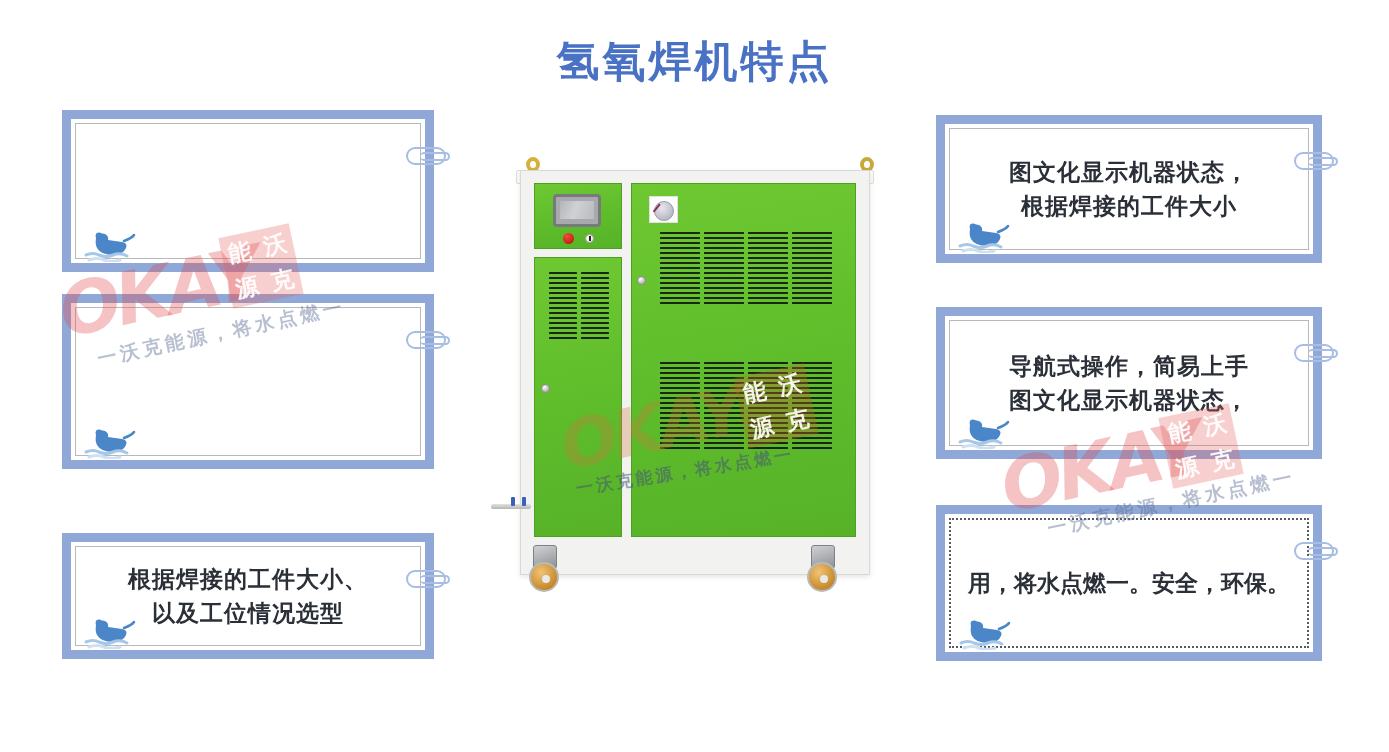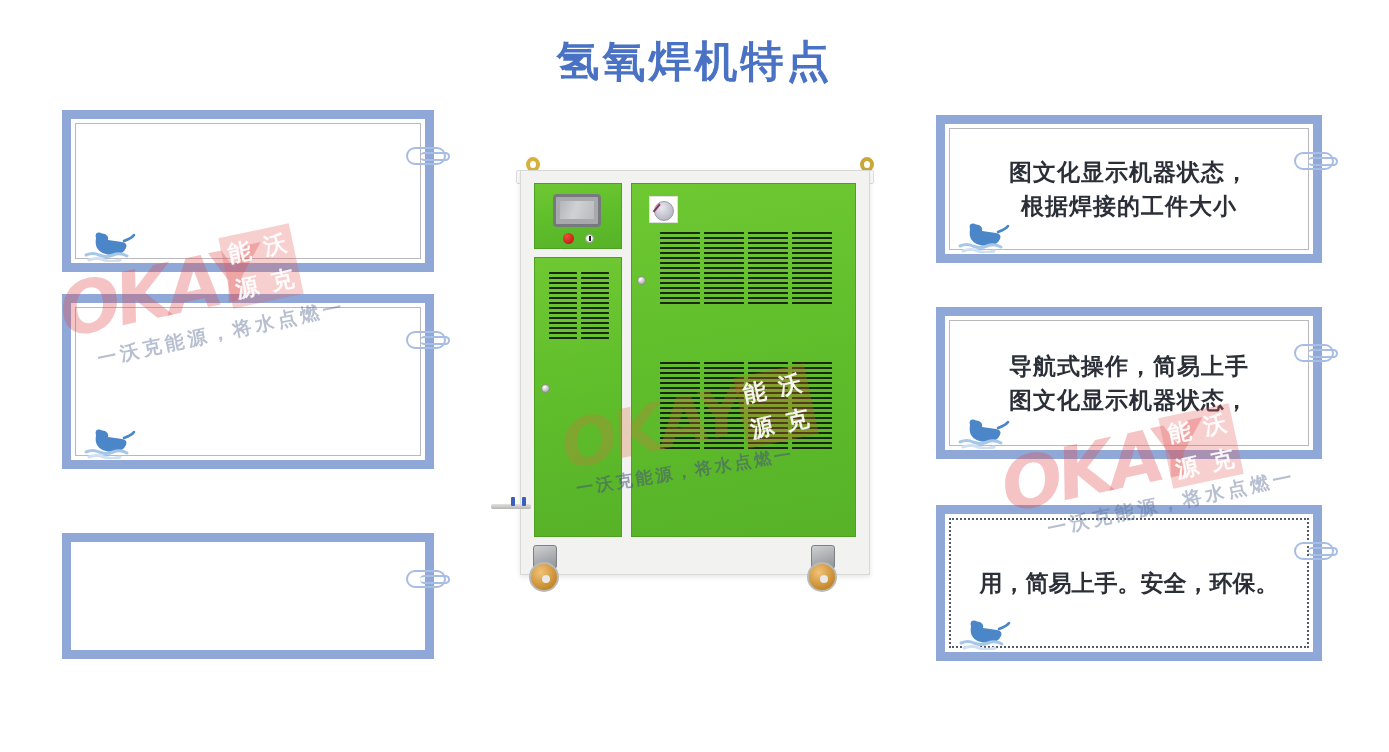--- a/index.html
+++ b/index.html
@@ -348,85 +348,98 @@
       <path d="M5 32 q8 -3 15 0 q8 3 16 0" stroke="#cfe0f2" stroke-width="3" fill="none" stroke-linecap="round"></path>
     </svg>
   </div>
   <div class="clip">
     <div class="clip-outer"></div>
       <div class="clip-inner"></div>
   </div>
 </div>
 
 <div class="feature-box" style="left:62px; top:533px; width:372px; height:126px;">
-  <div class="clip">
-    <div class="clip-outer"></div>
-      <div class="clip-inner"></div>
-  </div>
-</div>
-
-<div class="feature-box" style="left:936px; top:115px; width:386px; height:148px;">
   <div class="inner-frame">
     <div class="feature-text">
-      <div>图文化显示机器状态，</div>
-      <div>根据焊接的工件大小</div>
+      <div>根据焊接的工件大小、</div>
+      <div>以及工位情况选型</div>
     </div>
     <svg class="duck" viewBox="0 0 54 34">
       <path d="M12 10 q4 -6 9 -4 q4 2 3 6 l14 2 q6 1 4 6 q-3 7 -13 7 q-12 0 -16 -7 q-2 -4 -1 -10 z" fill="#4a86c8"></path>
       <circle cx="15" cy="8" r="3.4" fill="#4a86c8"></circle>
       <path d="M40 13 q8 -3 10 -6" stroke="#4a86c8" stroke-width="2.6" fill="none" stroke-linecap="round"></path>
       <path d="M2 27 q7 -3 13 0 q7 3 14 0 q7 -3 14 1" stroke="#a6c7e8" stroke-width="3" fill="none" stroke-linecap="round"></path>
       <path d="M5 32 q8 -3 15 0 q8 3 16 0" stroke="#cfe0f2" stroke-width="3" fill="none" stroke-linecap="round"></path>
     </svg>
   </div>
   <div class="clip">
     <div class="clip-outer"></div>
       <div class="clip-inner"></div>
   </div>
 </div>
 
-<div class="feature-box" style="left:936px; top:307px; width:386px; height:152px;">
+<div class="feature-box" style="left:936px; top:115px; width:386px; height:148px;">
   <div class="inner-frame">
     <div class="feature-text">
-      <div>导航式操作，简易上手</div>
       <div>图文化显示机器状态，</div>
+      <div>根据焊接的工件大小</div>
     </div>
     <svg class="duck" viewBox="0 0 54 34">
       <path d="M12 10 q4 -6 9 -4 q4 2 3 6 l14 2 q6 1 4 6 q-3 7 -13 7 q-12 0 -16 -7 q-2 -4 -1 -10 z" fill="#4a86c8"></path>
       <circle cx="15" cy="8" r="3.4" fill="#4a86c8"></circle>
       <path d="M40 13 q8 -3 10 -6" stroke="#4a86c8" stroke-width="2.6" fill="none" stroke-linecap="round"></path>
       <path d="M2 27 q7 -3 13 0 q7 3 14 0 q7 -3 14 1" stroke="#a6c7e8" stroke-width="3" fill="none" stroke-linecap="round"></path>
       <path d="M5 32 q8 -3 15 0 q8 3 16 0" stroke="#cfe0f2" stroke-width="3" fill="none" stroke-linecap="round"></path>
     </svg>
   </div>
   <div class="clip">
     <div class="clip-outer"></div>
       <div class="clip-inner"></div>
   </div>
 </div>
 
-<div class="feature-box dotted" style="left:936px; top:505px; width:386px; height:156px;">
+<div class="feature-box" style="left:936px; top:307px; width:386px; height:152px;">
   <div class="inner-frame">
     <div class="feature-text">
-      <div>用，简易上手。安全，环保。</div>
+      <div>导航式操作，简易上手</div>
+      <div>图文化显示机器状态，</div>
     </div>
     <svg class="duck" viewBox="0 0 54 34">
       <path d="M12 10 q4 -6 9 -4 q4 2 3 6 l14 2 q6 1 4 6 q-3 7 -13 7 q-12 0 -16 -7 q-2 -4 -1 -10 z" fill="#4a86c8"></path>
       <circle cx="15" cy="8" r="3.4" fill="#4a86c8"></circle>
       <path d="M40 13 q8 -3 10 -6" stroke="#4a86c8" stroke-width="2.6" fill="none" stroke-linecap="round"></path>
       <path d="M2 27 q7 -3 13 0 q7 3 14 0 q7 -3 14 1" stroke="#a6c7e8" stroke-width="3" fill="none" stroke-linecap="round"></path>
       <path d="M5 32 q8 -3 15 0 q8 3 16 0" stroke="#cfe0f2" stroke-width="3" fill="none" stroke-linecap="round"></path>
     </svg>
   </div>
   <div class="clip">
     <div class="clip-outer"></div>
       <div class="clip-inner"></div>
   </div>
 </div>
 
+<div class="feature-box dotted" style="left:936px; top:505px; width:386px; height:156px;">
+  <div class="inner-frame">
+    <div class="feature-text">
+      <div>用，将水点燃一。安全，环保。</div>
+    </div>
+    <svg class="duck" viewBox="0 0 54 34">
+      <path d="M12 10 q4 -6 9 -4 q4 2 3 6 l14 2 q6 1 4 6 q-3 7 -13 7 q-12 0 -16 -7 q-2 -4 -1 -10 z" fill="#4a86c8"></path>
+      <circle cx="15" cy="8" r="3.4" fill="#4a86c8"></circle>
+      <path d="M40 13 q8 -3 10 -6" stroke="#4a86c8" stroke-width="2.6" fill="none" stroke-linecap="round"></path>
+      <path d="M2 27 q7 -3 13 0 q7 3 14 0 q7 -3 14 1" stroke="#a6c7e8" stroke-width="3" fill="none" stroke-linecap="round"></path>
+      <path d="M5 32 q8 -3 15 0 q8 3 16 0" stroke="#cfe0f2" stroke-width="3" fill="none" stroke-linecap="round"></path>
+    </svg>
+  </div>
+  <div class="clip">
+    <div class="clip-outer"></div>
+      <div class="clip-inner"></div>
+  </div>
+</div>
+
 <div class="machine-wrap">
 
   <div class="eyebolt left"></div>
   <div class="eyebolt right"></div>
   <div class="mach-top-cap"></div>
 
   <div class="mach-body">
 
     <div class="green-panel panel-ctrl">
       <div class="hmi"></div>

